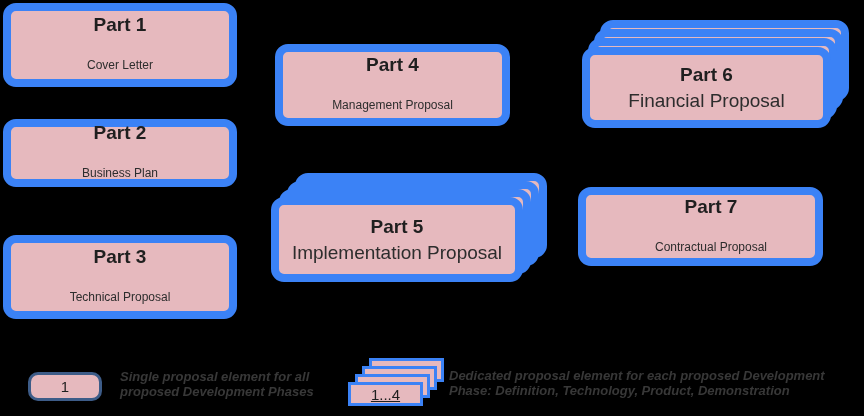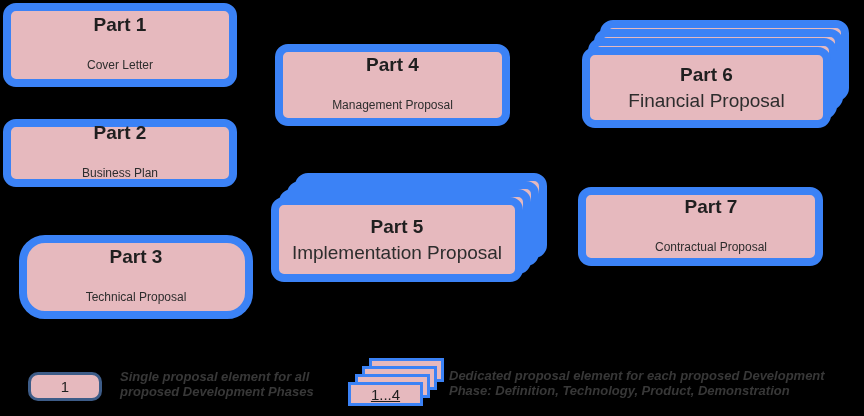--- a/index.html
+++ b/index.html
@@ -50,21 +50,21 @@
     align-items: center;
     justify-content: center;
     text-align: center;
   }
   .stack .front .title { font-weight: bold; font-size: 19px; line-height: 26px; color: #1f1f1f; }
   .stack .front .subtitle { font-size: 19px; line-height: 26px; color: #2d2d2d; }
 
   
   #part1 { left: 3px;   top: 3px;   width: 234px; height: 84px; }
   #part2 { left: 3px;   top: 119px; width: 234px; height: 68px; }
-  #part3 { left: 19px;   top: 235px; width: 234px; height: 84px; border-radius: 26px; }
+  #part3 { left: 3px;   top: 235px; width: 234px; height: 84px; }
   
   #part4 { left: 275px; top: 44px;  width: 235px; height: 82px; }
   #stack5 { left: 271px; top: 197px; width: 244px; height: 85px; }
   #stack5 .b3 { left: 24px; top: -24px; }
   #stack5 .b2 { left: 16px; top: -16px; }
   #stack5 .b1 { left: 8px;  top: -8px; }
   
   #stack6 { left: 582px; top: 47px; width: 241px; height: 81px; }
   #stack6 .b3 { left: 18px; top: -27px; }
   #stack6 .b2 { left: 12px; top: -18px; }

